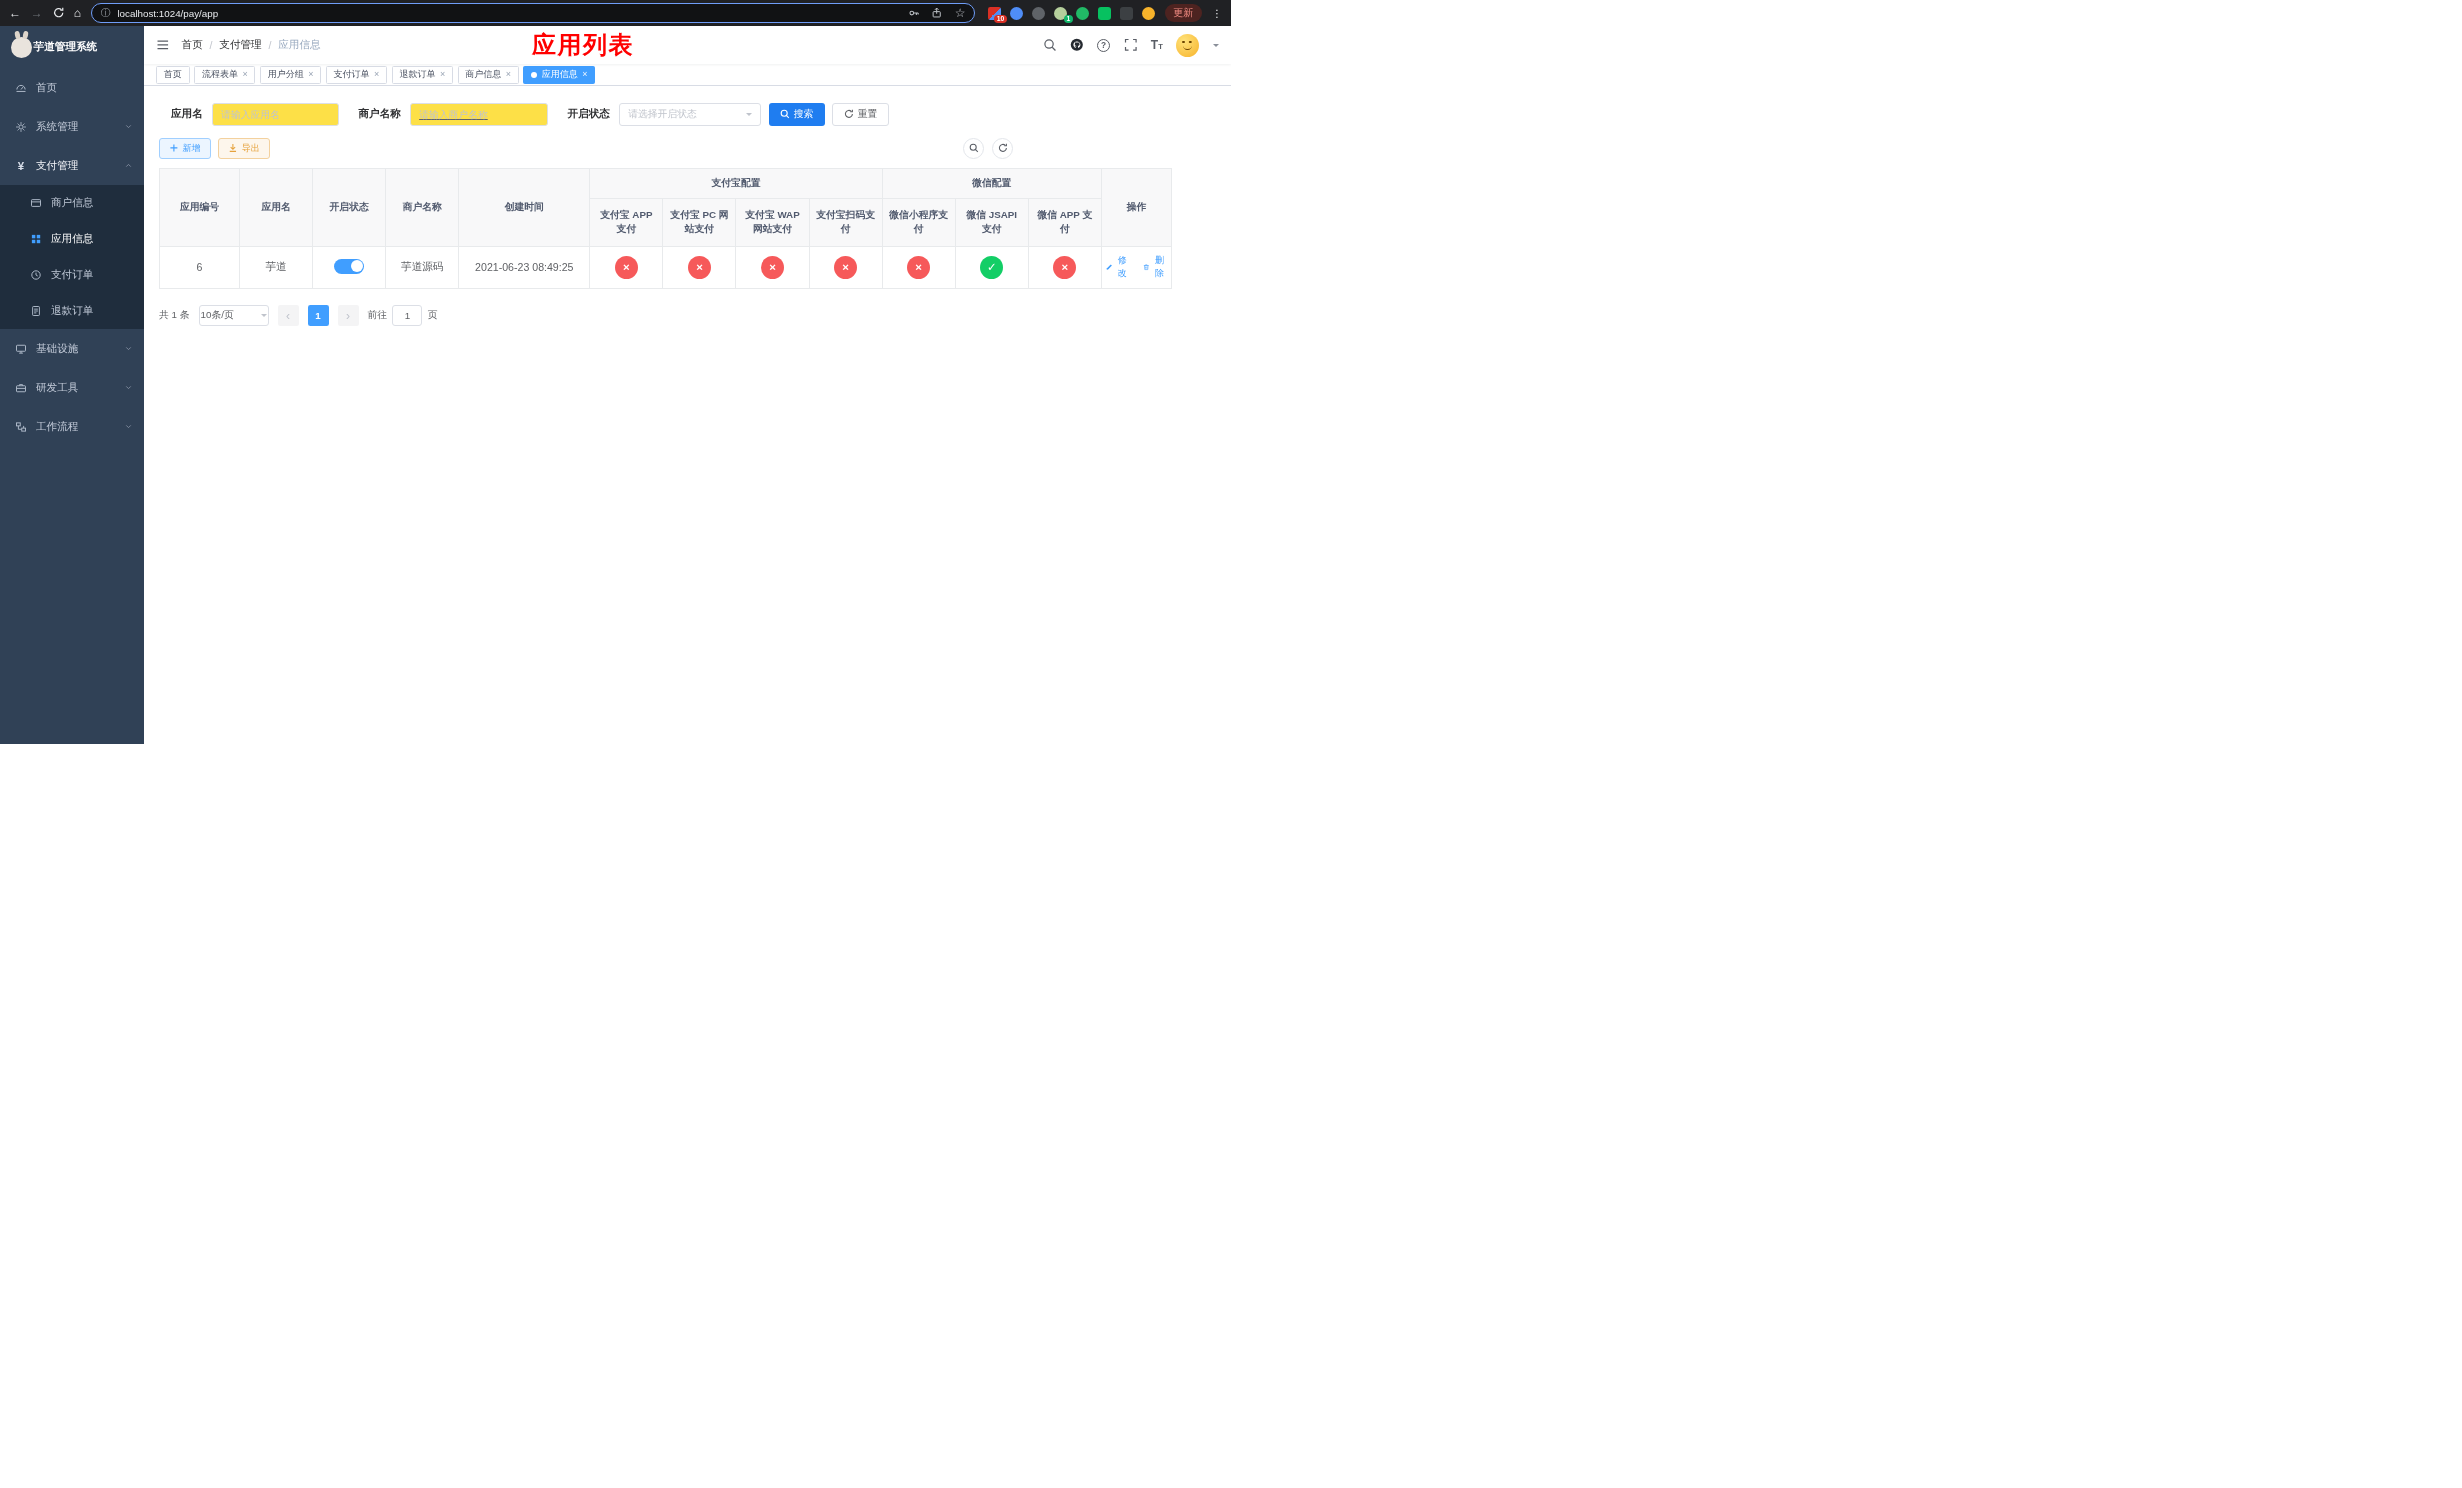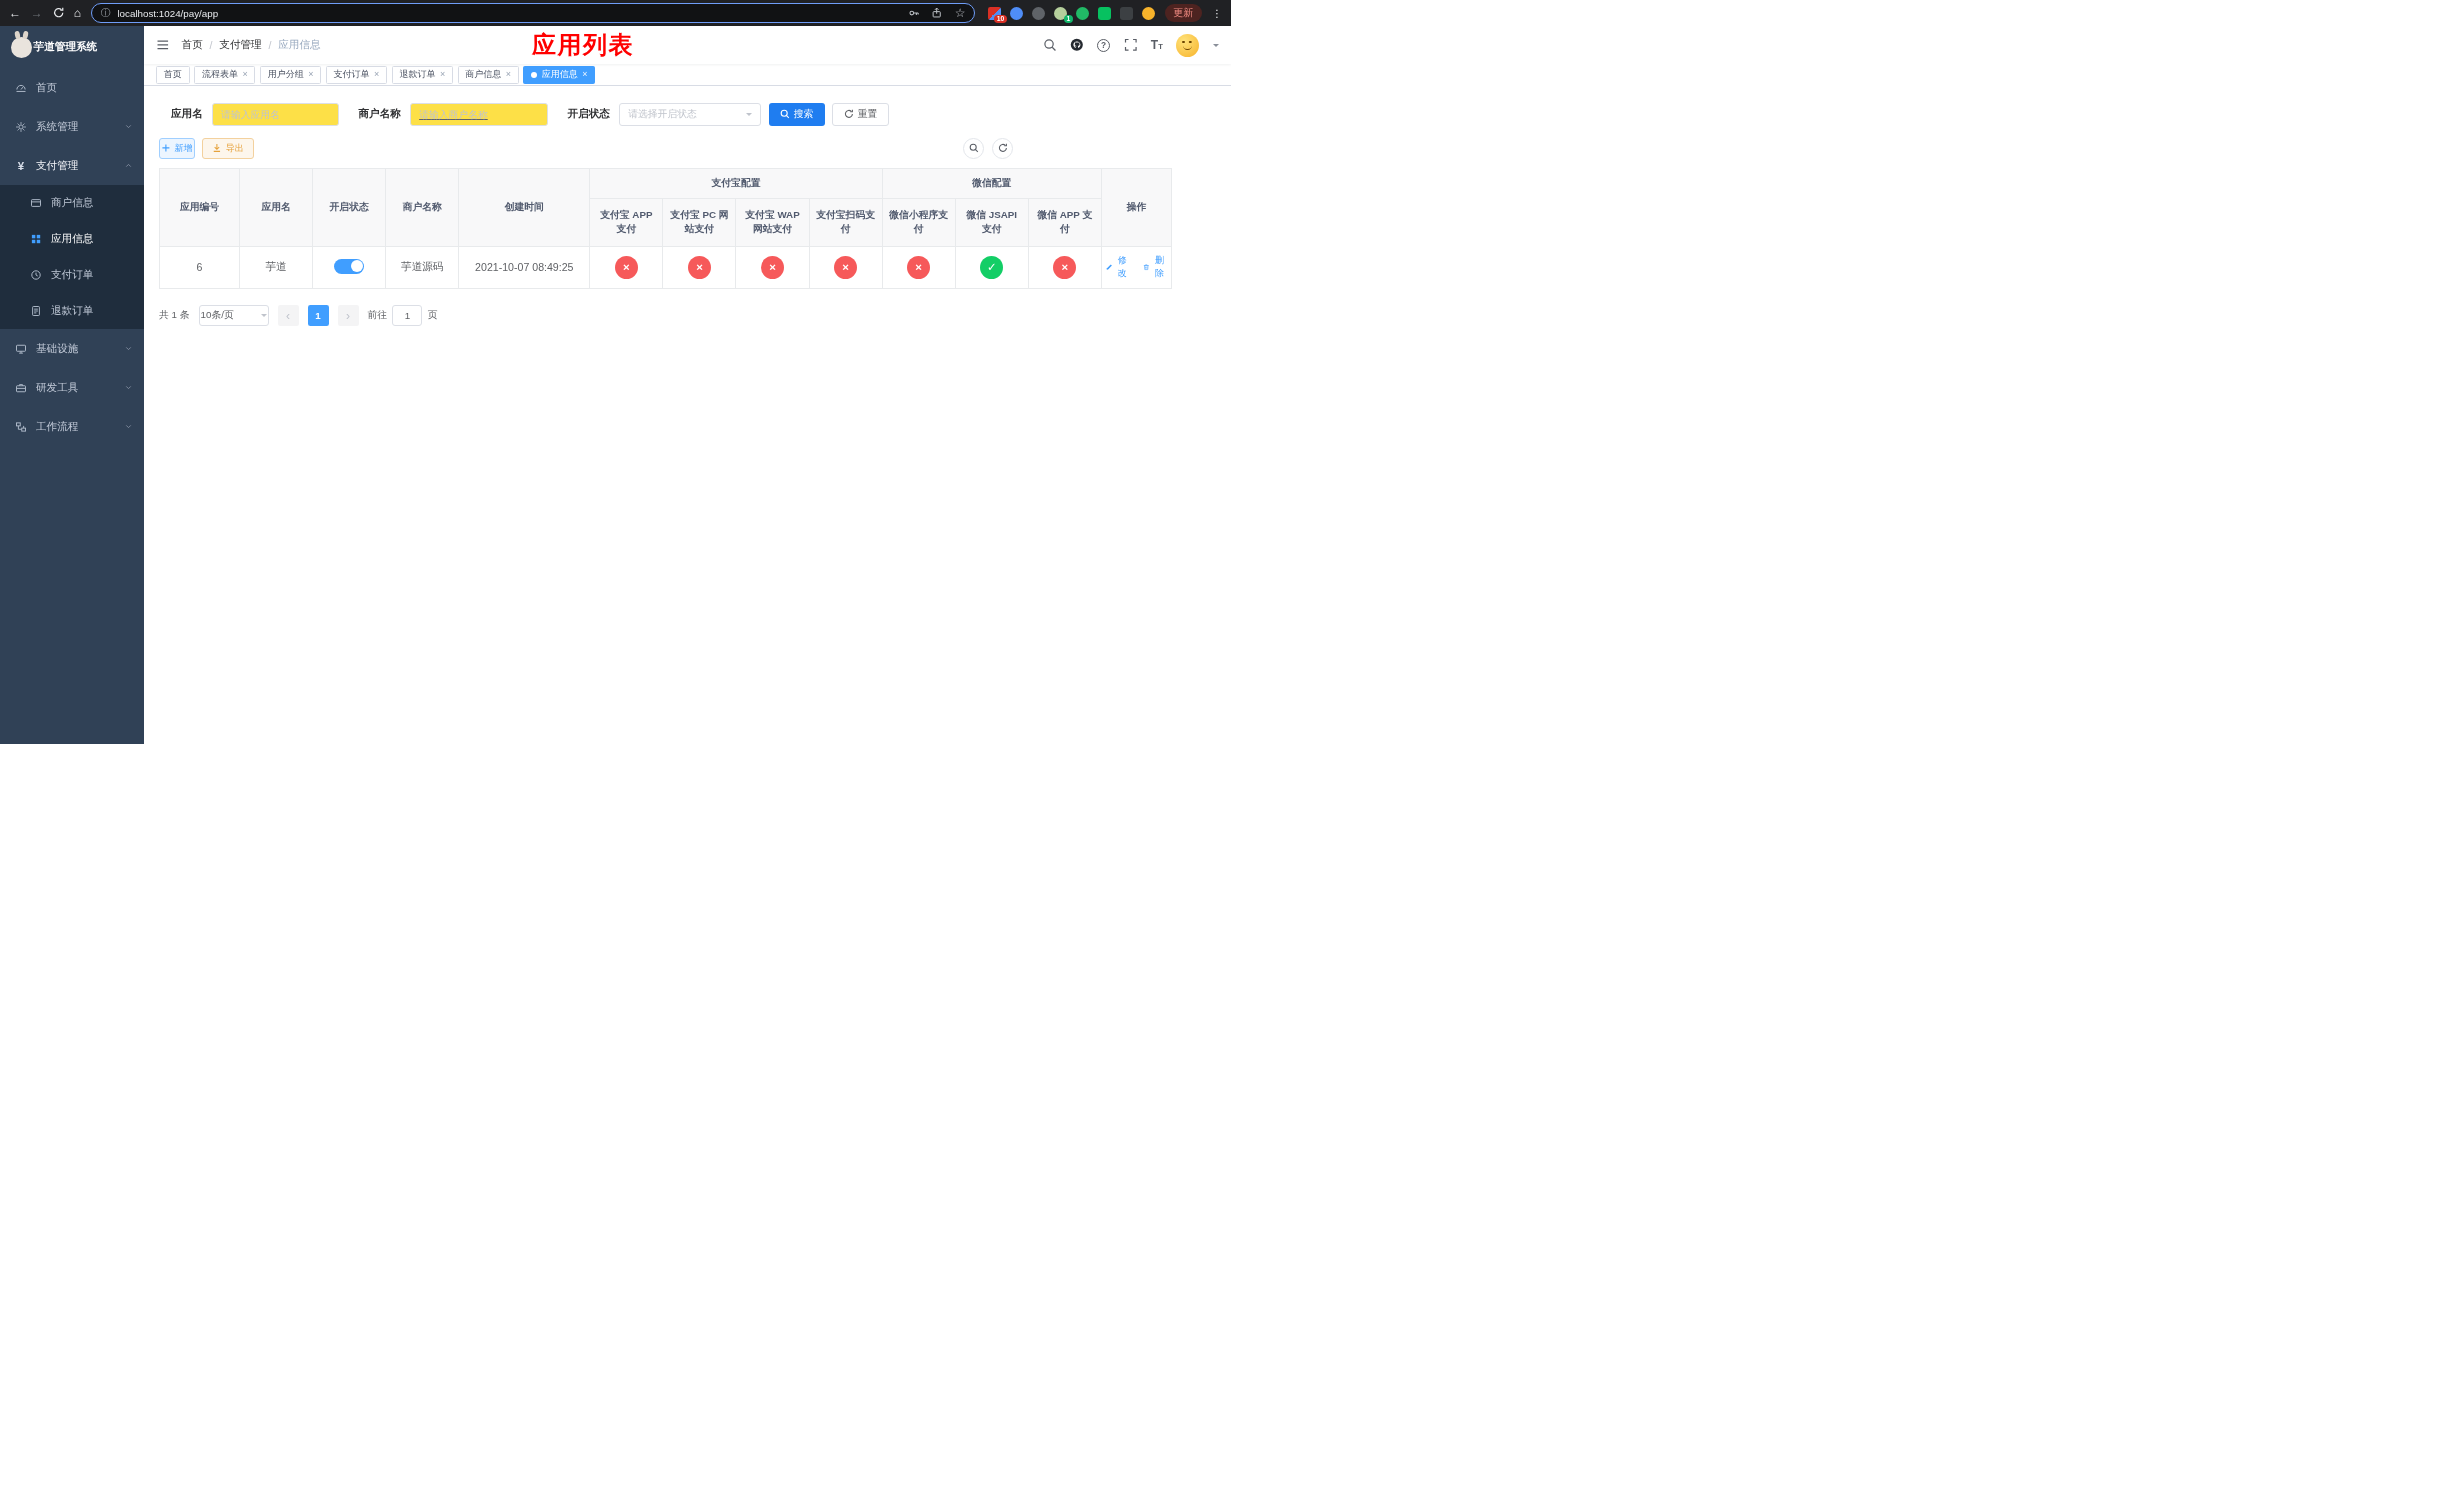--- a/index.html
+++ b/index.html
@@ -94,21 +94,21 @@
   .f-gap { width: 19.7px; flex-shrink: 0; }
   .f-select { width: 142px; height: 23px; border: 0.8px solid #dcdfe6; border-radius: 3px; display: flex; align-items: center; justify-content: space-between; padding: 0 8.3px; font-size: 9.8px; color: #c0c4cc; cursor: pointer; background: #fff; }
   .sel-caret { width: 0; height: 0; border-left: 3px solid transparent; border-right: 3px solid transparent; border-top: 3.8px solid #c0c4cc; }
 
   .btn { height: 23px; border-radius: 3px; font-size: 9.8px; display: inline-flex; align-items: center; gap: 3.8px; padding: 0 10.6px; cursor: pointer; border: 0.8px solid transparent; white-space: nowrap; }
   .btn .icn { width: 9.8px; height: 9.8px; }
   .btn-search { background: #1f7df0; color: #fff; margin-left: 7.6px; }
   .btn-reset { background: #fff; border-color: #dcdfe6; color: #606266; margin-left: 7.6px; }
 
   .toolbar { display: flex; align-items: center; margin-top: 12px; gap: 7.6px; }
-  .btn-add { background: #ecf5ff; border-color: #a0cfff; color: #409eff; height: 21px; padding: 0 1px; font-size: 9px; }
+  .btn-add { background: #ecf5ff; border-color: #a0cfff; color: #409eff; height: 21px; padding: 0 9px; font-size: 9px; }
   .btn-export { background: #fdf6ec; border-color: #f3d19e; color: #e6a23c; height: 21px; padding: 0 9px; font-size: 9px; }
   .toolbar-right { margin-left: auto; display: flex; gap: 7.6px; margin-right: 203px; }
   .mini-btn { width: 21px; height: 21px; border-radius: 50%; border: 0.8px solid #e3e6eb; background: #fff; display: flex; align-items: center; justify-content: center; color: #5a5e66; cursor: pointer; }
   .mini-btn .icn { width: 9.8px; height: 9.8px; }
 
   
   .data-table { border-collapse: collapse; table-layout: fixed; width: 1013px; margin-top: 9px; font-size: 9.8px; color: #606266; }
   .data-table th, .data-table td { border: 0.8px solid #e8eaec; text-align: center; padding: 3px 4.5px; }
   .data-table thead th { background: #f8f8f9; color: #515a6e; font-weight: 700; line-height: 1.5; }
   .data-table tr.h1 th { height: 30px; }
@@ -442,21 +442,21 @@
             <th>微信 JSAPI 支付</th>
             <th>微信 APP 支付</th>
           </tr>
         </thead>
         <tbody>
           <tr>
             <td>6</td>
             <td>芋道</td>
             <td><span class="toggle"></span></td>
             <td>芋道源码</td>
-            <td>2021-10-07 08:49:25</td>
+            <td>2021-06-23 08:49:25</td>
             <td><span class="status-circle off"></span></td>
             <td><span class="status-circle off"></span></td>
             <td><span class="status-circle off"></span></td>
             <td><span class="status-circle off"></span></td>
             <td><span class="status-circle off"></span></td>
             <td><span class="status-circle on"></span></td>
             <td><span class="status-circle off"></span></td>
             <td>
               <span class="actions-cell">
                 <span class="link">

